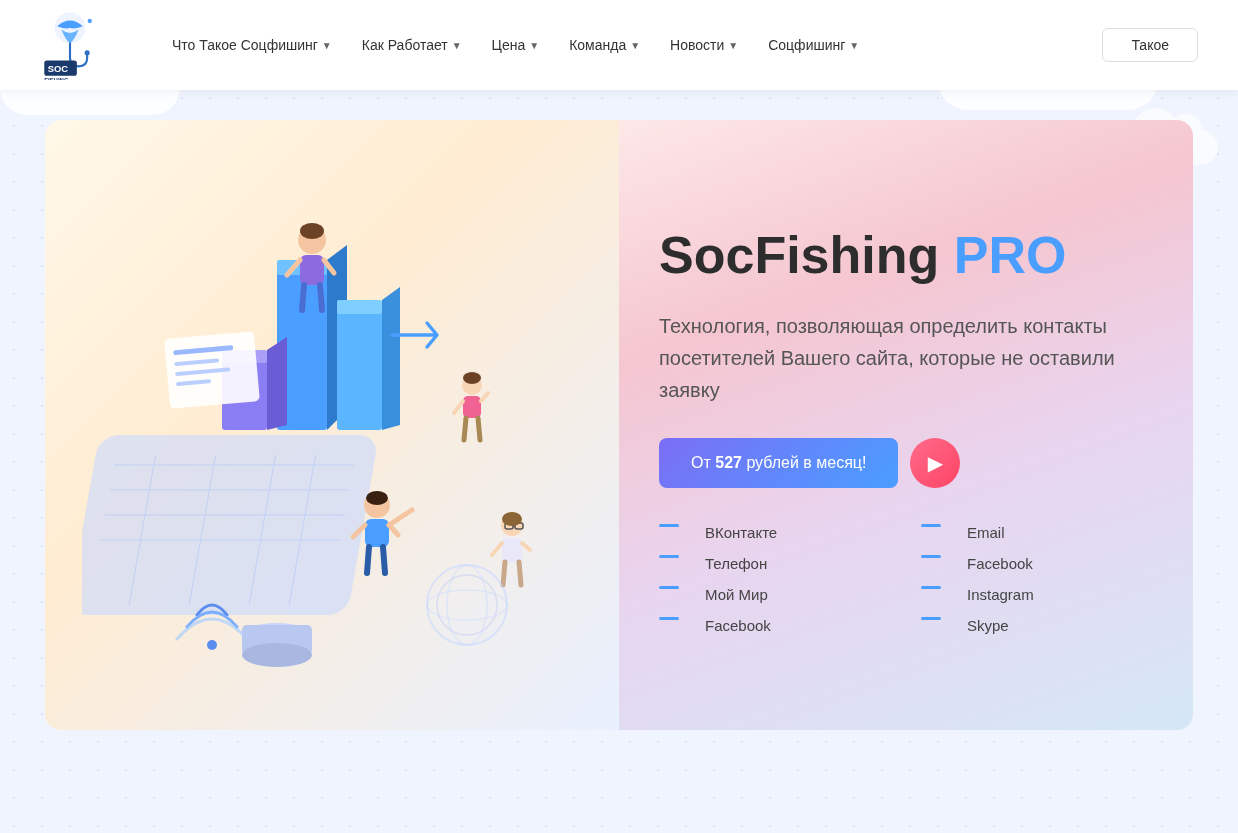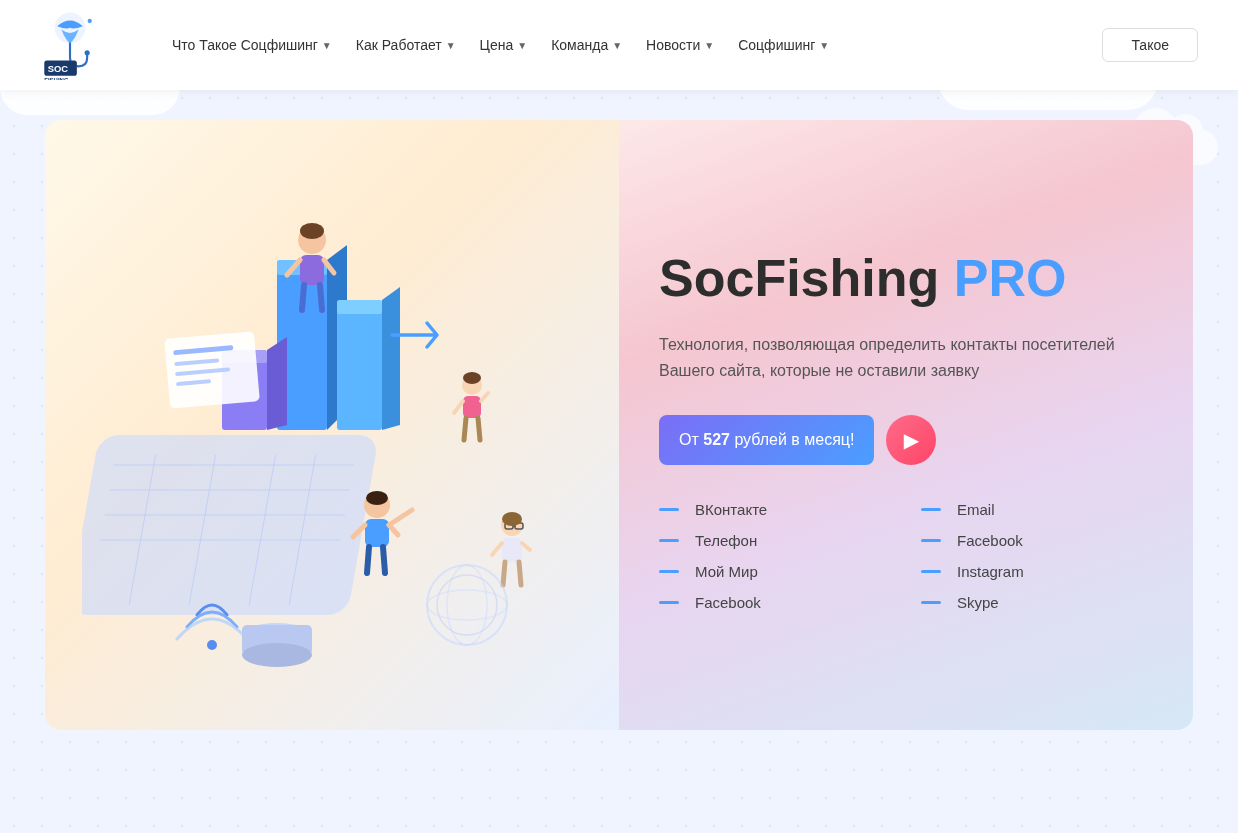--- a/index.html
+++ b/index.html
@@ -73,20 +73,21 @@
     }
 
     .logo-icon {
       width: 60px;
       height: 70px;
     }
 
     .nav-links {
       display: flex;
       align-items: center;
+      gap: 6px;
       flex: 1;
     }
 
     .nav-link {
       color: #333;
       font-size: 14px;
       padding: 8px 12px;
       cursor: pointer;
       display: flex;
       align-items: center;
@@ -156,40 +157,40 @@
       color: #4a9eff;
       font-weight: 700;
     }
 
     .hero-title .bold {
       font-weight: 700;
       color: #2d2d2d;
     }
 
     .hero-subtitle {
-      font-size: 16px;
+      font-size: 20px;
       color: #555;
       line-height: 1.6;
       margin-bottom: 32px;
       max-width: 480px;
     }
 
     .hero-cta {
       display: flex;
       align-items: center;
       gap: 12px;
       margin-bottom: 36px;
     }
 
     .cta-btn {
       background: linear-gradient(135deg, #7b6ef6, #4a9eff);
       color: white;
       border: none;
       border-radius: 8px;
-      padding: 16px 20px;
+      padding: 16px 32px;
       font-size: 16px;
       cursor: pointer;
       font-weight: 500;
       white-space: nowrap;
     }
 
     .cta-btn .price-num {
       font-weight: 700;
     }
 
@@ -208,22 +209,22 @@
     }
 
     .features-grid {
       display: grid;
       grid-template-columns: 1fr 1fr;
       gap: 14px 40px;
     }
 
     .feature-item {
       display: flex;
-      align-items: center;
-      gap: 16px;
+      align-items: flex-start;
+      gap: 26px;
       font-size: 15px;
       color: #444;
     }
 
     .feature-dash {
       width: 20px;
       height: 3px;
       background: #4a9eff;
       border-radius: 2px;
       flex-shrink: 0;

